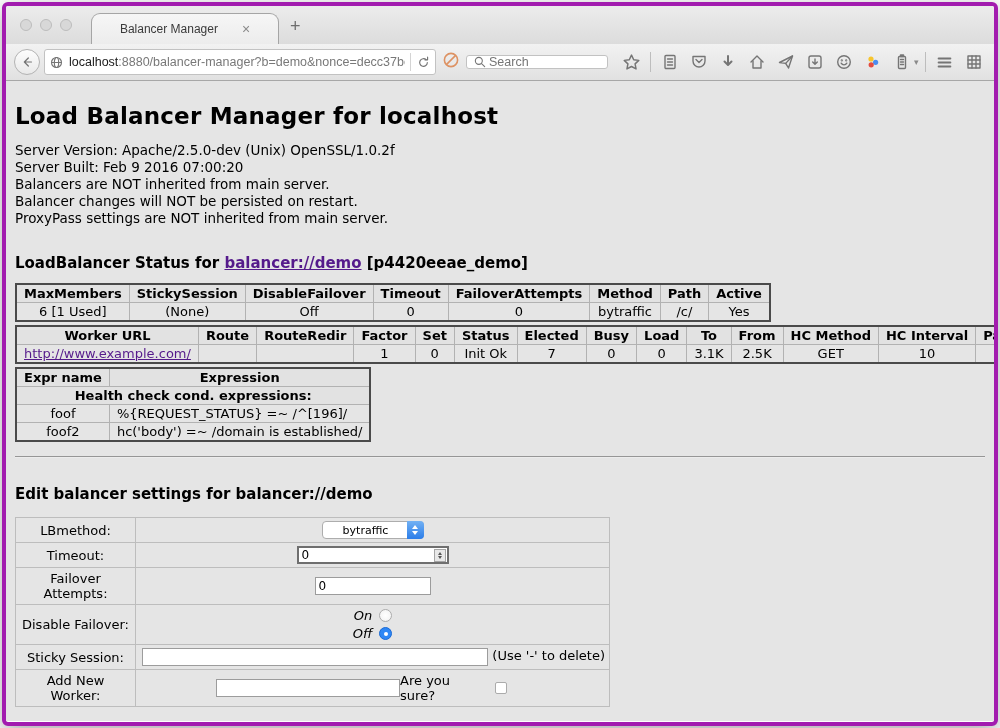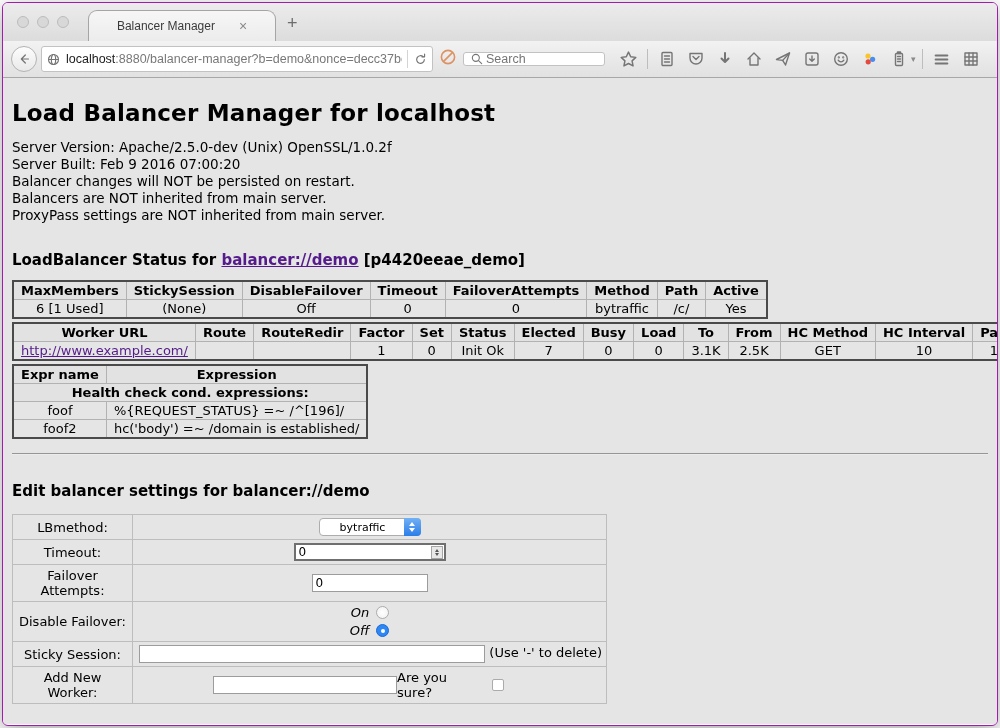--- a/index.html
+++ b/index.html
@@ -1,19 +1,19 @@
 <!DOCTYPE html>
 <html><head>
 <meta charset="utf-8">
 <style>
   * { box-sizing: border-box; margin: 0; padding: 0; }
   html,body { width:1000px; height:728px; background:#fff; font-family:"Liberation Sans", sans-serif; }
   .window {
     position:relative; width:996px; height:724px; margin:2px auto;
-    border:1px solid #a21caf; border-radius:6px; overflow:hidden;
+    border:4px solid #a21caf; border-radius:6px; overflow:hidden;
     box-shadow:0 6px 22px rgba(0,0,0,.35); background:#fff;
   }
   
   .titlebar { position:relative; height:38px; background:linear-gradient(#ececec,#dcdcdc); }
   .traffic { position:absolute; left:14px; top:13px; display:flex; gap:8px; }
   .traffic span { width:12px; height:12px; border-radius:50%; background:#d8d8d8; border:1px solid #bcbcbc; }
   .tab {
     position:absolute; left:85px; top:7px; width:188px; height:31px;
     background:linear-gradient(#f6f6f6,#ececec);
     border:1px solid #a5a5a5; border-bottom:none; border-radius:9px 9px 0 0;
@@ -228,22 +228,22 @@
       </div>
     </div>
   </div>
 
   <div class="page">
     <h1>Load Balancer Manager for localhost</h1>
 
     <div class="info">
       <div>Server Version: Apache/2.5.0-dev (Unix) OpenSSL/1.0.2f</div>
       <div>Server Built: Feb 9 2016 07:00:20</div>
+      <div>Balancers are NOT inherited from main server.</div>
       <div>Balancer changes will NOT be persisted on restart.</div>
-      <div>Balancers are NOT inherited from main server.</div>
       <div>ProxyPass settings are NOT inherited from main server.</div>
     </div>
 
     <h3><span>LoadBalancer Status for </span><a href="#">balancer://demo</a><span> [p4420eeae_demo]</span></h3>
 
     <table class="data">
       <tbody>
           <tr>
         <th>MaxMembers</th>
         <th>StickySession</th>

